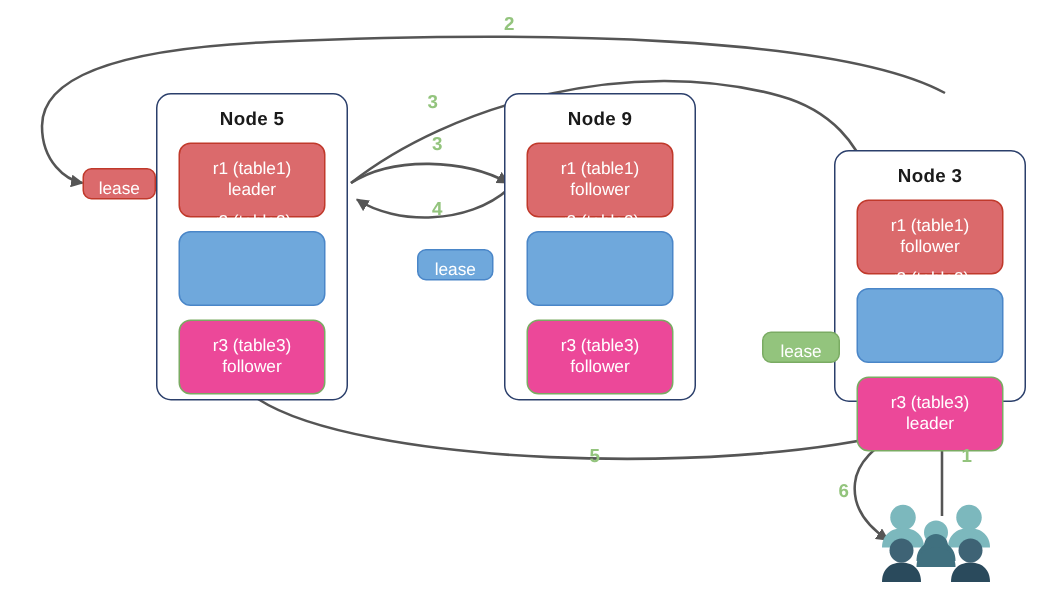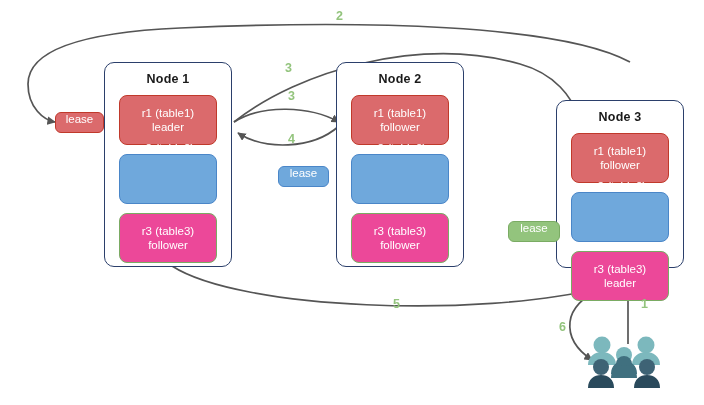--- a/index.html
+++ b/index.html
@@ -26,21 +26,21 @@
     display:flex;flex-direction:column;align-items:center;justify-content:center;
     color:#ffffff;font-size:11.5px;line-height:14px;text-align:center;
   }
   .rep-red{background:#db6a6c;border:1.6px solid #c0392b;}
   .rep-blue{background:#6fa8dc;border:1.6px solid #4a86c8;gap:48px;}
   .rep-green{background:#ec4899;border:1.6px solid #7aab63;}
 
   .lease{
     position:absolute;
     border-radius:6px;box-sizing:border-box;
-    display:flex;align-items:flex-start;justify-content:center;
+    display:flex;align-items:flex-end;justify-content:center;
     color:#ffffff;font-size:11.5px;height:21px;
   }
   .lease-red{background:#db6a6c;border:1.6px solid #c0392b;}
   .lease-blue{background:#6fa8dc;border:1.6px solid #4a86c8;}
   .lease-green{background:#93c47d;border:1.6px solid #7aab63;}
 
   .step-label{
     position:absolute;color:#93c47d;font-size:12.5px;font-weight:bold;
     font-family:"Liberation Sans",sans-serif;
   }
@@ -68,37 +68,37 @@
     <path d="M 339 126 C 312 150 264 150 238 133" fill="none" stroke="#555555" stroke-width="1.7" marker-end="url(#ah)"></path>
 
     <path d="M 172 266 C 240 310 480 318 600 288 C 628 281 644 274 652 270" fill="none" stroke="#555555" stroke-width="1.7" marker-end="url(#ah)"></path>
 
     <path d="M 628 344 L 628 270" fill="none" stroke="#555555" stroke-width="1.7" marker-end="url(#ah)"></path>
 
     <path d="M 622 268 C 600 290 572 300 570 322 C 568 340 580 352 592 360" fill="none" stroke="#555555" stroke-width="1.7" marker-end="url(#ah)"></path>
   </svg>
 
   <div class="node-box" style="left:104px;top:62px;width:128px;height:205px;">
-    <div class="node-title">Node 1</div>
+    <div class="node-title">Node 5</div>
     <div class="replica rep-red" style="top:32px;">
       <span>r1 (table1)</span>
       <span>leader</span>
     </div>
     <div class="replica rep-blue" style="top:91px;">
       <span>r2 (table2)</span>
       <span>follower</span>
     </div>
     <div class="replica rep-green" style="top:150px;">
       <span>r3 (table3)</span>
       <span>follower</span>
     </div>
   </div>
 
   <div class="node-box" style="left:336px;top:62px;width:128px;height:205px;">
-    <div class="node-title">Node 2</div>
+    <div class="node-title">Node 9</div>
     <div class="replica rep-red" style="top:32px;">
       <span>r1 (table1)</span>
       <span>follower</span>
     </div>
     <div class="replica rep-blue" style="top:91px;">
       <span>r2 (table2)</span>
       <span>leader</span>
     </div>
     <div class="replica rep-green" style="top:150px;">
       <span>r3 (table3)</span>

